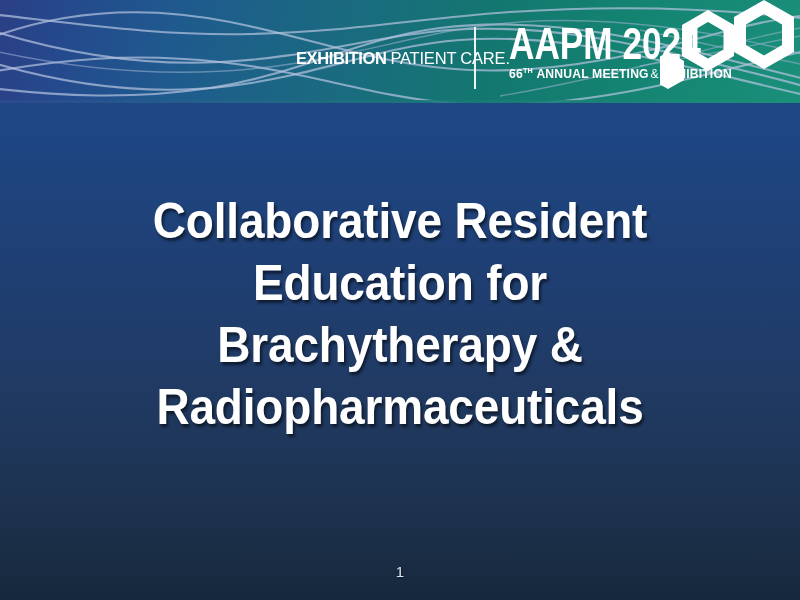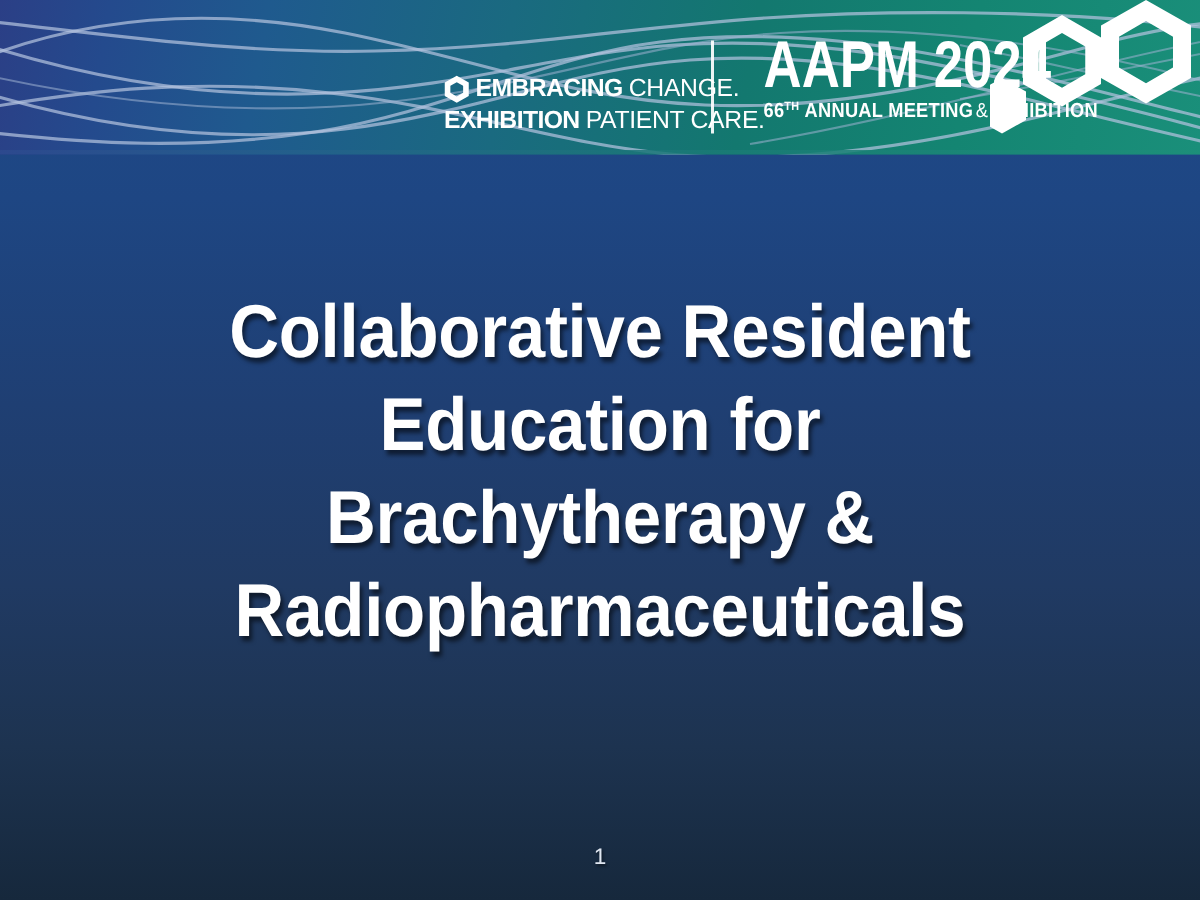--- a/index.html
+++ b/index.html
@@ -194,28 +194,20 @@
       <g fill="none" stroke="#9fb2d2" stroke-opacity="0.55" stroke-width="1.4">
         <path d="M-10,50 C80,70 170,78 260,68 C360,57 430,28 520,22 C610,16 700,30 770,46 C795,52 805,55 810,56"></path>
         <path d="M500,96 C560,86 620,72 690,54 C740,41 790,30 810,26"></path>
         <path d="M640,30 C690,40 740,52 810,66"></path>
         <path d="M640,66 C690,58 740,48 810,34"></path>
       </g>
     </svg>
     <div class="banner-bottom-edge"></div>
 
     <div class="tagline">
-      <div class="tag-line-1">
-        <svg class="hex-bullet" viewBox="0 0 34 38">
-          <path d="M17 1 L33 10 L33 28 L17 37 L1 28 L1 10 Z
-                   M17 9.5 L25.5 14.3 L25.5 23.7 L17 28.5 L8.5 23.7 L8.5 14.3 Z" fill="#ffffff" fill-rule="evenodd"></path>
-        </svg>
-        <span class="tag-strong">EMBRACING</span>
-        <span class="tag-light">CHANGE.</span>
-      </div>
       <div class="tag-line-2">
         <span class="tag-strong">EXHIBITION</span>
         <span class="tag-light">PATIENT CARE.</span>
       </div>
     </div>
 
     <div class="banner-divider"></div>
 
     <div class="aapm-block">
       <div class="aapm-title">AAPM 2024</div>

